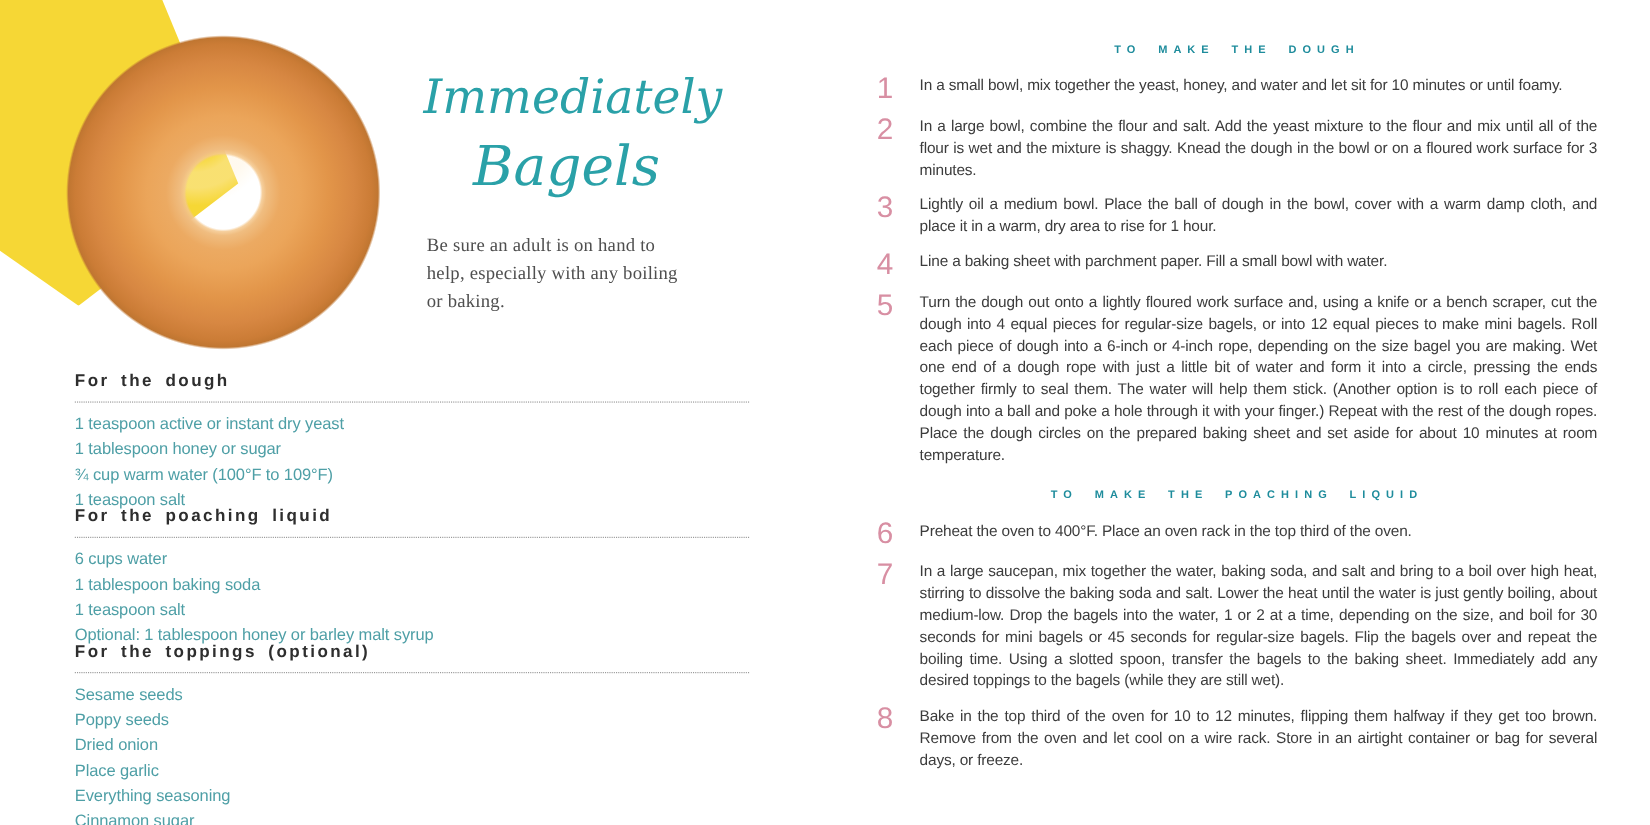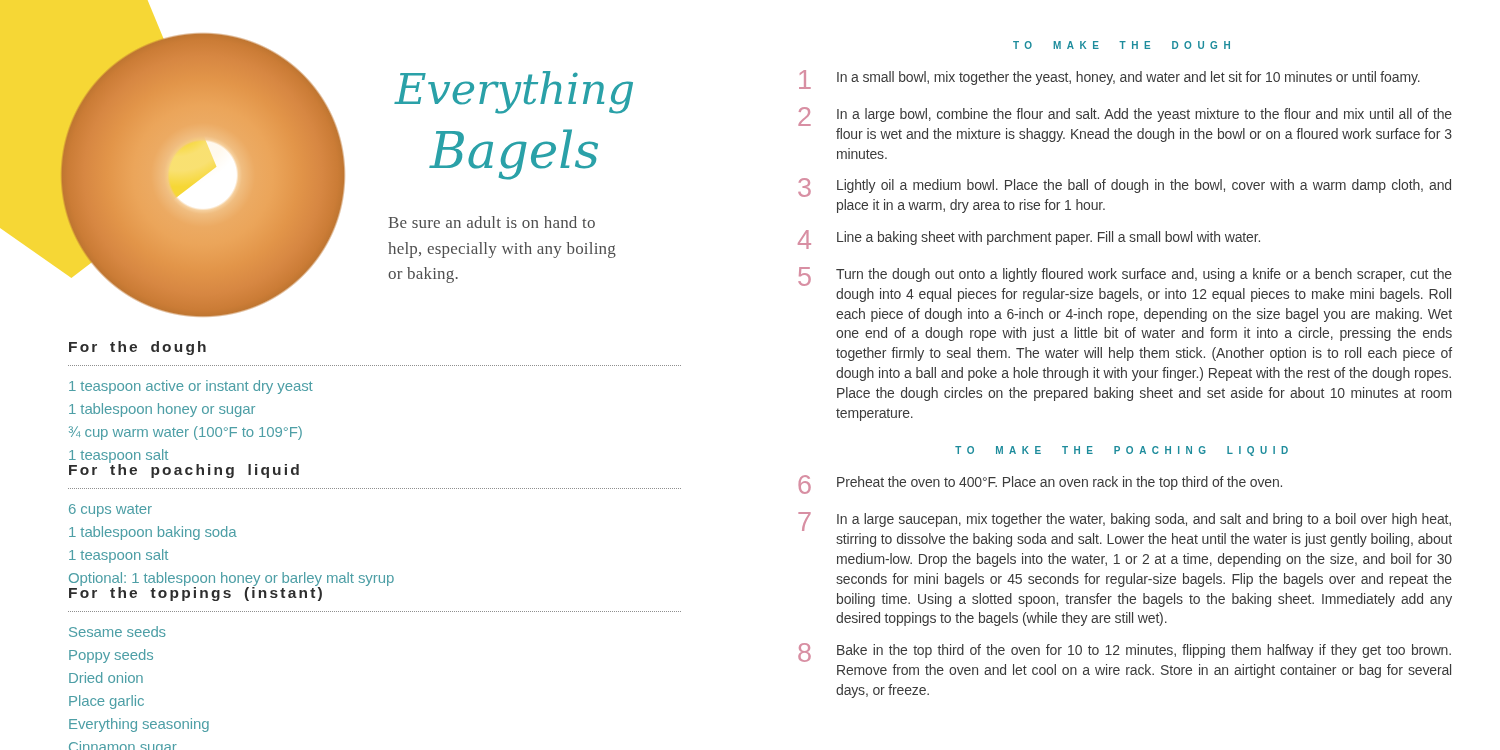--- a/index.html
+++ b/index.html
@@ -74,21 +74,21 @@
 </style>
 </head>
 <body>
 
 <div class="book">
 
   <div class="yellow-shape"></div>
   <div class="bagel"></div>
 
   <div class="title">
-    <div class="title-line1">Everything</div>
+    <div class="title-line1">Immediately</div>
     <div class="title-line2">Bagels</div>
   </div>
 
   <p class="note">Be sure an adult is on hand to help, especially with any boiling or baking.</p>
 
   <div class="ing-section sec-dough">
     <div class="ing-header">For the dough</div>
     <div class="ing-cols">
       <div class="ing-col1">
         <div class="ing-item">1 teaspoon active or instant dry yeast</div>
@@ -109,21 +109,21 @@
         <div class="ing-item">1 tablespoon baking soda</div>
         <div class="ing-item">1 teaspoon salt</div>
       </div>
       <div class="ing-col2">
         <div class="ing-item hang">Optional: 1 tablespoon honey or barley malt syrup</div>
       </div>
     </div>
   </div>
 
   <div class="ing-section sec-top">
-    <div class="ing-header">For the toppings (instant)</div>
+    <div class="ing-header">For the toppings (optional)</div>
     <div class="ing-cols">
       <div class="ing-col1">
         <div class="ing-item">Sesame seeds</div>
         <div class="ing-item">Poppy seeds</div>
         <div class="ing-item">Dried onion</div>
         <div class="ing-item">Place garlic</div>
       </div>
       <div class="ing-col2">
         <div class="ing-item">Everything seasoning</div>
         <div class="ing-item">Cinnamon sugar</div>

